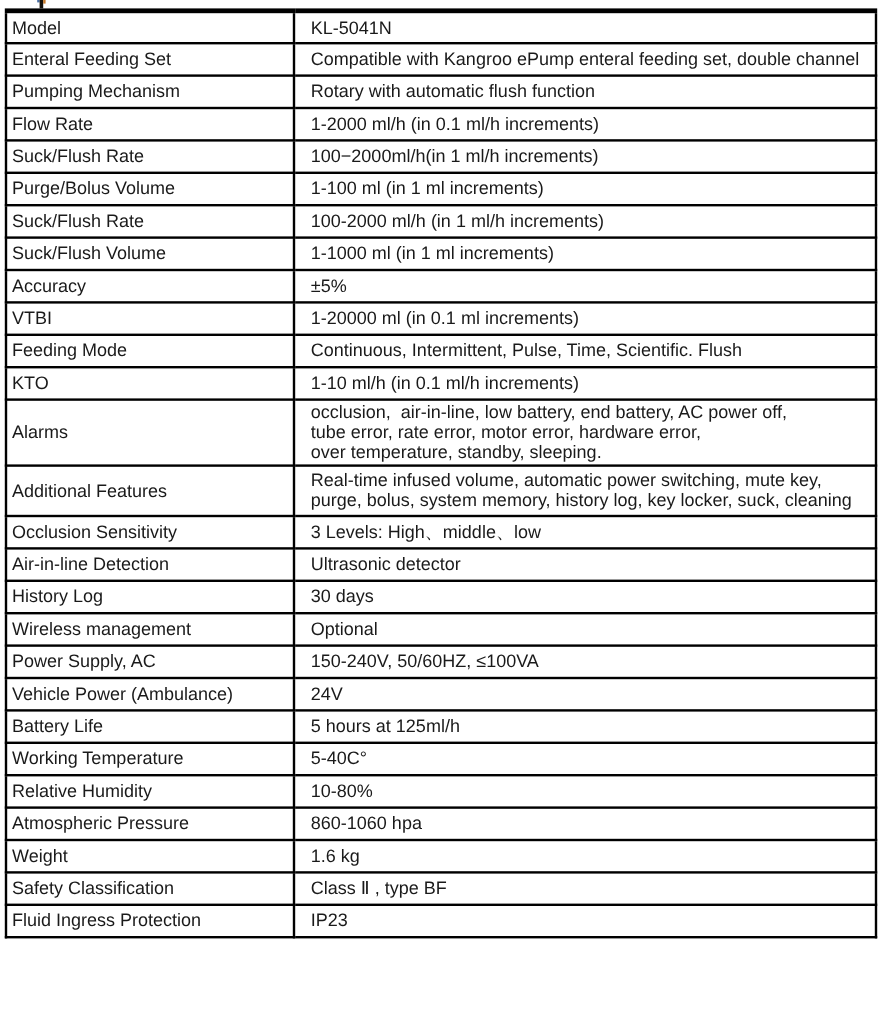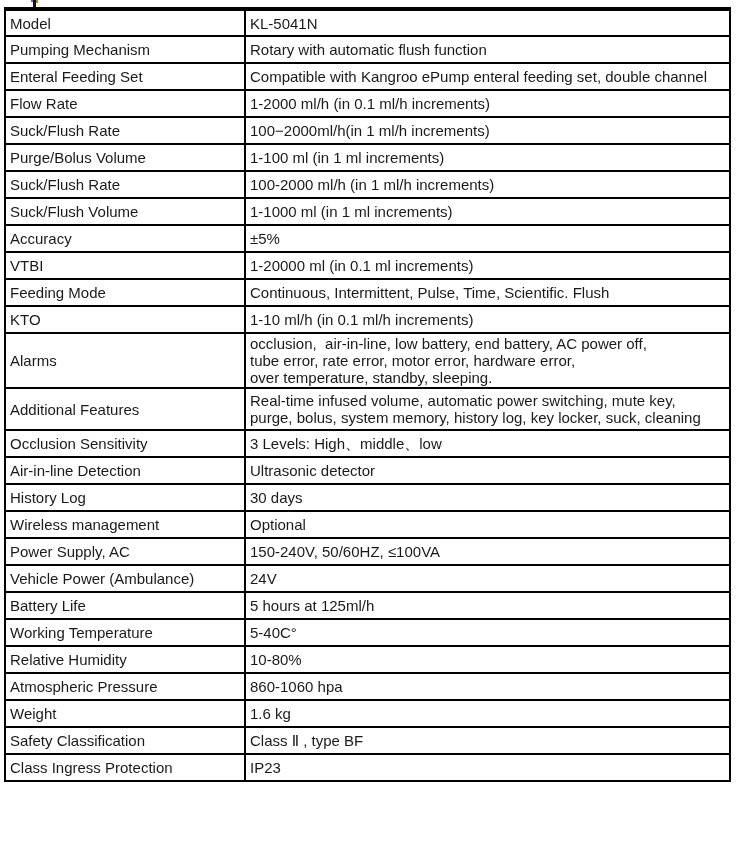--- a/index.html
+++ b/index.html
@@ -58,21 +58,21 @@
   }
   table.spec tr { height: 27px; }
   table.spec tr.lines-2 { height: 42px; }
   table.spec tr.lines-3 { height: 54px; }
   table.spec tr:first-child td { border-top: 4px solid #000000; margin-left: 28px; }
   td.label-cell {
     width: 230px;
     padding: 0 4px 0 4px;
   }
   td.value-cell {
-    padding: 1px 4px 1px 4px;
+    padding: 1px 4px 1px 13px;
     white-space: pre-wrap;
   }
 </style>
 </head>
 <body>
 
 <div class="page">
 
   <div>
     <div class="remnant-dot-blue"></div>
@@ -81,27 +81,27 @@
   </div>
 
   <table class="spec">
     <tbody>
     <tr>
       <td class="label-cell"><span>Model</span></td>
       <td class="value-cell"><span>KL-5041N</span></td>
     </tr>
 
     <tr>
+      <td class="label-cell"><span>Enteral Feeding Set</span></td>
+      <td class="value-cell"><span>Compatible with Kangroo ePump enteral feeding set, double channel</span></td>
+    </tr>
+
+    <tr>
       <td class="label-cell"><span>Pumping Mechanism</span></td>
       <td class="value-cell"><span>Rotary with automatic flush function</span></td>
-    </tr>
-
-    <tr>
-      <td class="label-cell"><span>Enteral Feeding Set</span></td>
-      <td class="value-cell"><span>Compatible with Kangroo ePump enteral feeding set, double channel</span></td>
     </tr>
 
     <tr>
       <td class="label-cell"><span>Flow Rate</span></td>
       <td class="value-cell"><span>1-2000 ml/h (in 0.1 ml/h increments)</span></td>
     </tr>
 
     <tr>
       <td class="label-cell"><span>Suck/Flush Rate</span></td>
       <td class="value-cell"><span>100−2000ml/h(in 1 ml/h increments)</span></td>
@@ -212,19 +212,19 @@
       <td class="label-cell"><span>Weight</span></td>
       <td class="value-cell"><span>1.6 kg</span></td>
     </tr>
 
     <tr>
       <td class="label-cell"><span>Safety Classification</span></td>
       <td class="value-cell"><span>Class Ⅱ , type BF</span></td>
     </tr>
 
     <tr>
-      <td class="label-cell"><span>Class Ingress Protection</span></td>
+      <td class="label-cell"><span>Fluid Ingress Protection</span></td>
       <td class="value-cell"><span>IP23</span></td>
     </tr>
   </tbody>
   </table>
 
 </div>
 
 </body></html>

